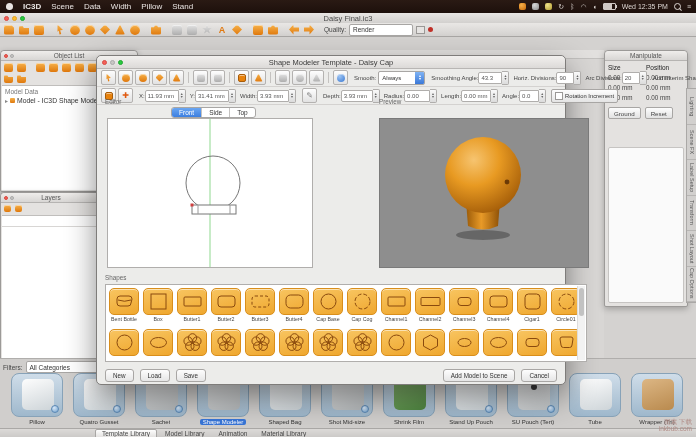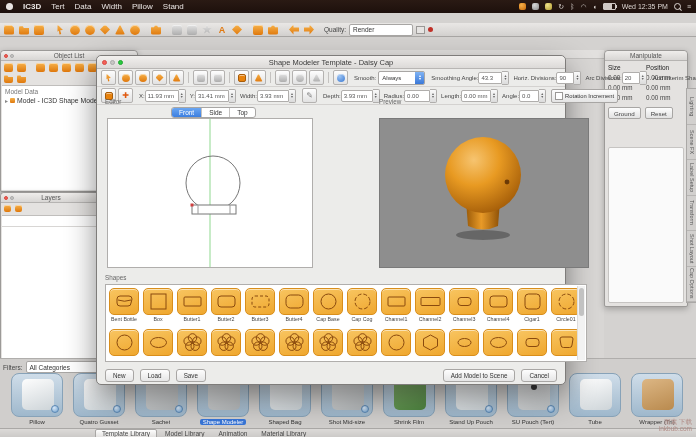--- a/index.html
+++ b/index.html
@@ -139,21 +139,21 @@
 </style>
 </head>
 <body>
 
 <div id="screen">
 
   <div id="menubar">
     <div id="menu-items">
       <span class="apple"></span>
     <span class="mi app">IC3D</span>
-        <span class="mi">Tert</span>
+        <span class="mi">Scene</span>
         <span class="mi">Data</span>
         <span class="mi">Width</span>
         <span class="mi">Pillow</span>
         <span class="mi">Stand</span>
       </div>
     <div id="menu-right">
       <span class="mex o"></span>
       <span class="mex g"></span>
       <span class="mex y"></span>
       <span>↻</span>
@@ -163,20 +163,28 @@
       <span class="batt">
           <i></i>
         </span>
       <span>Wed 12:35 PM</span>
       <span class="mag"></span>
       <span>≡</span>
     </div>
   </div>
 
   <div id="window">
+    <div id="titlebar">
+      <span class="tls">
+        <span class="tl r"></span>
+        <span class="tl y"></span>
+        <span class="tl g"></span>
+      </span>
+      <span id="win-title">Daisy Final.ic3</span>
+    </div>
     <div id="maintoolbar">
       <span id="mt-icons">
           <span class="blob  sh-doc"></span>
           <span class="blob  sh-folder"></span>
           <span class="blob "></span>
           <span class="blob  sh-cursor" style="margin-left: 6px;"></span>
           <span class="blob  sh-circle"></span>
           <span class="blob  sh-circle"></span>
           <span class="blob  sh-diamond"></span>
           <span class="blob  sh-tri"></span>

